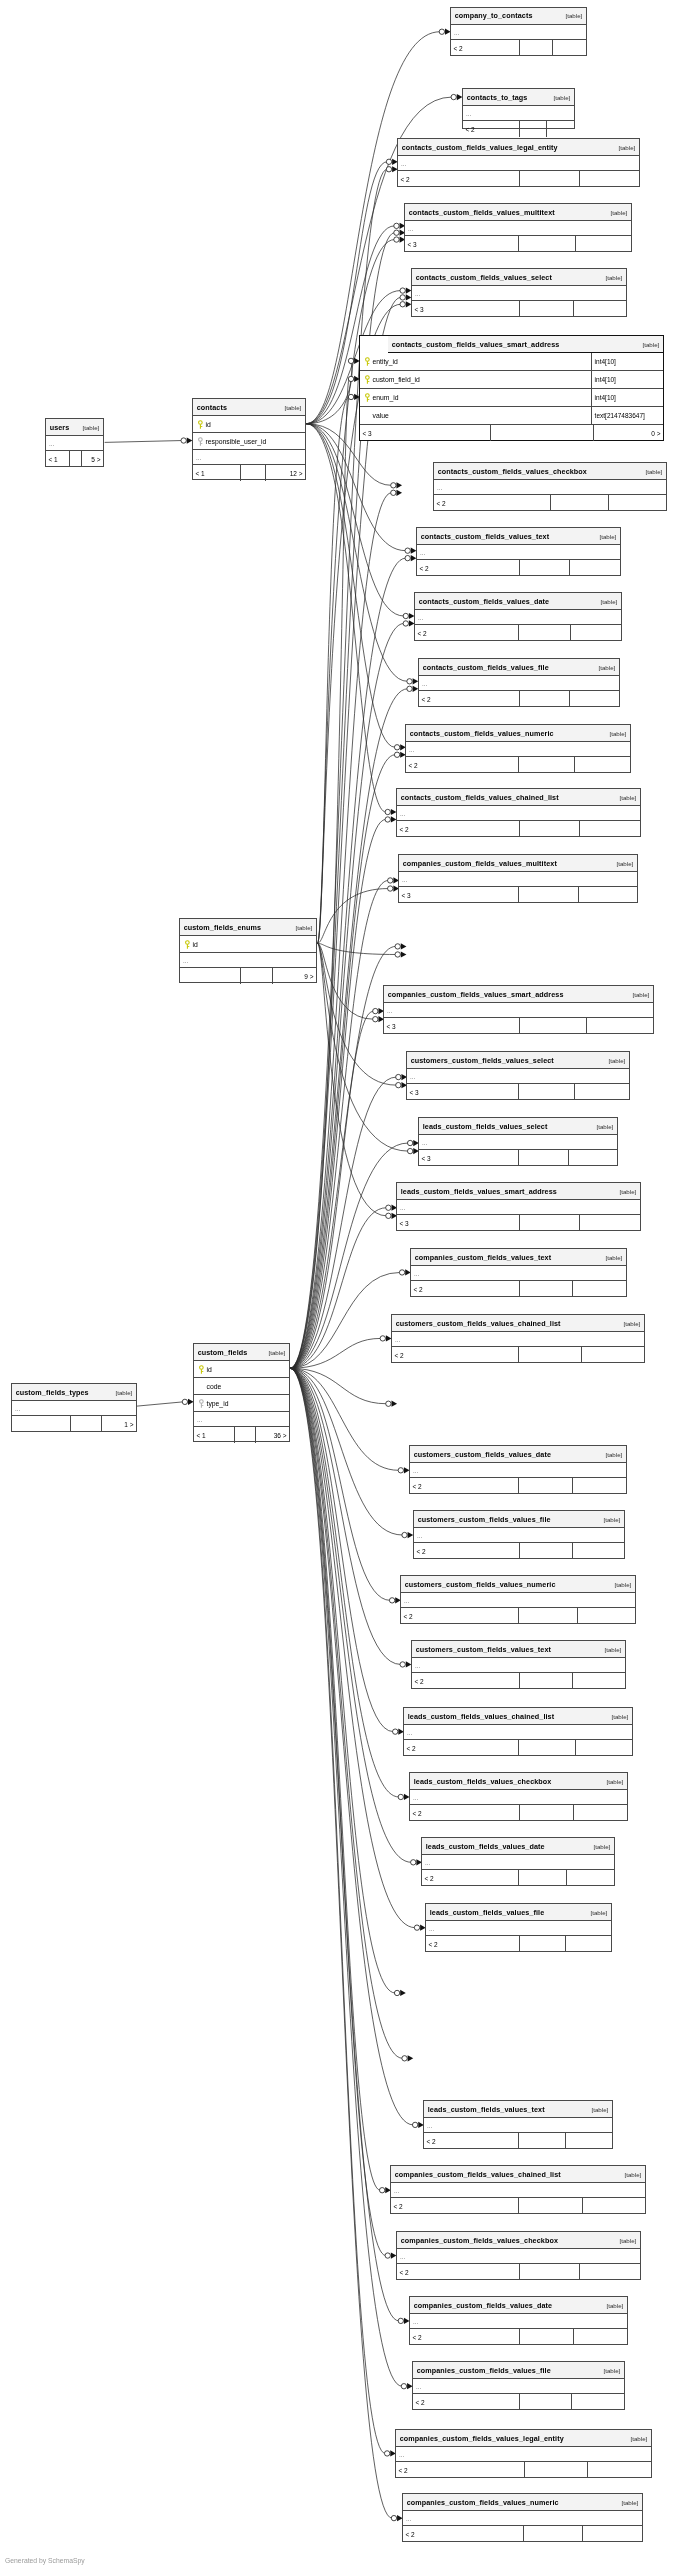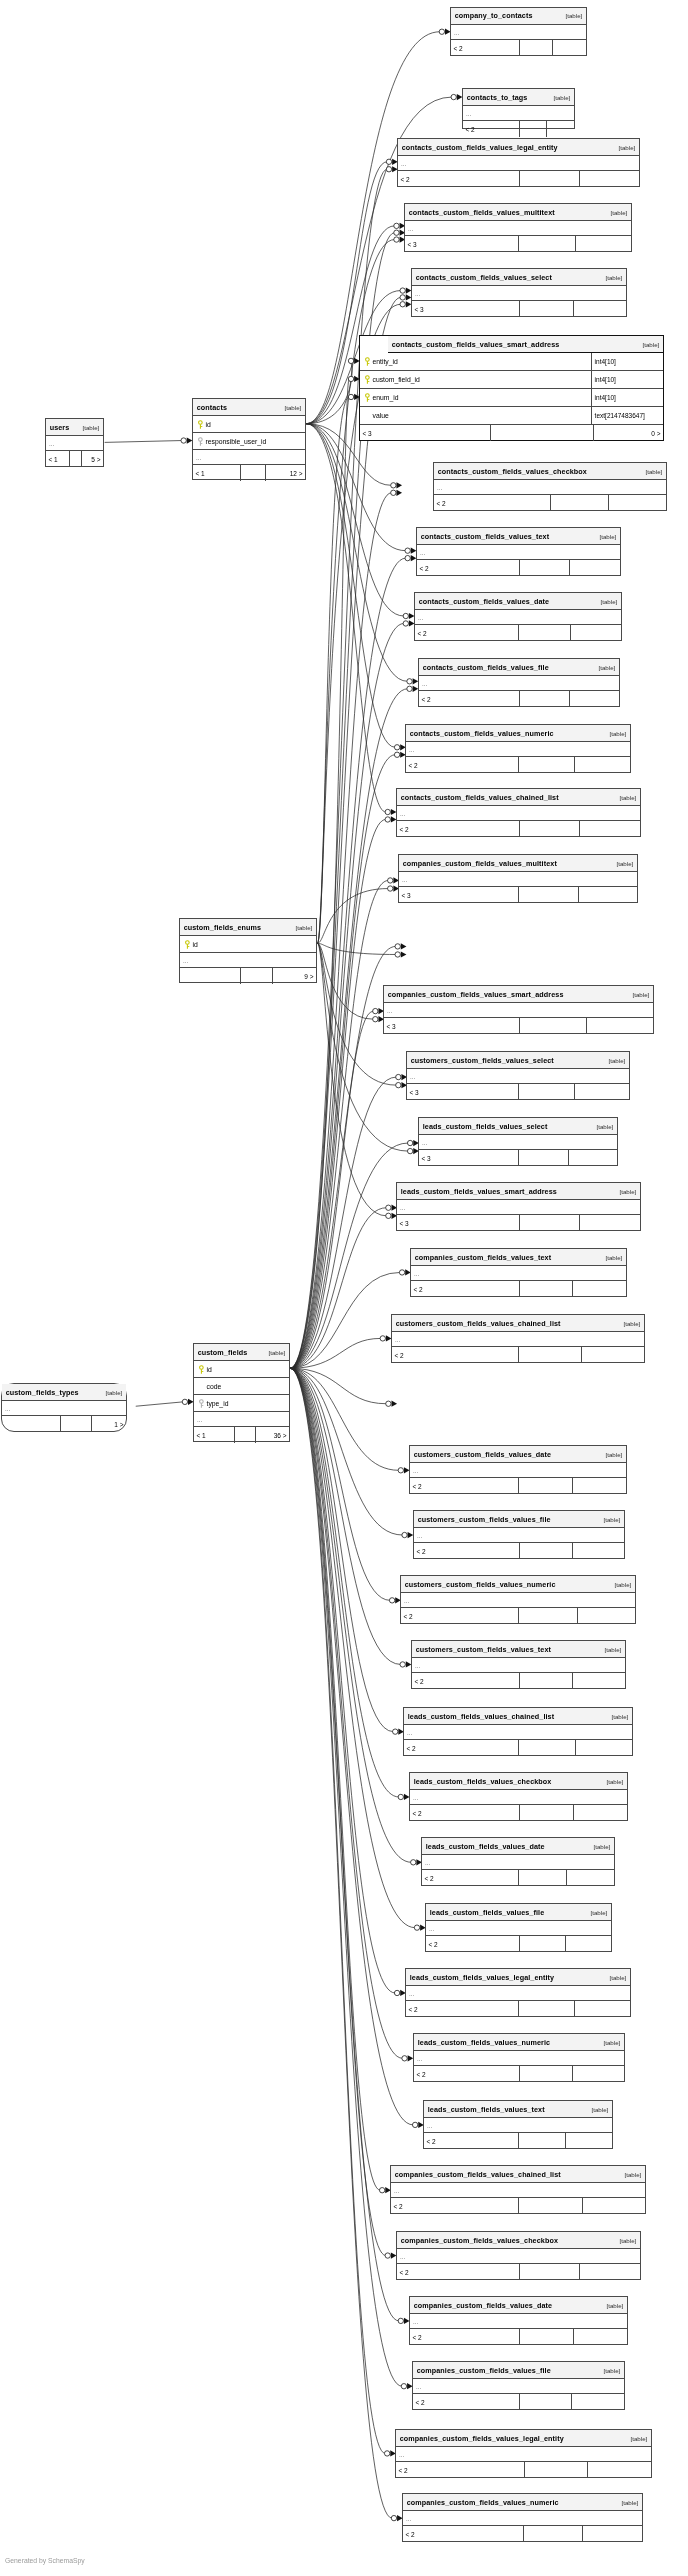--- a/index.html
+++ b/index.html
@@ -308,21 +308,21 @@
         </span>
         <span class="cname">type_id</span>
       </div>
       <div class="ell" style="height: 15px;">...</div>
       <div class="ftr" style="height: 16px;">
         <div class="fcell" style="width: 42%;">&lt; 1</div>
         <div class="fcell" style="width: 22%;"></div>
         <div class="fcell right" style="width: 36%;">36 &gt;</div>
       </div>
     </div>
-    <div class="tbl" style="left: 1px; top: 1383px; width: 126px; height: 49px; border-radius: 13px;">
+    <div class="tbl" style="left: 11px; top: 1383px; width: 126px; height: 49px;">
       <div class="hdr" style="height: 17.4px;">
         <span class="nm">custom_fields_types</span>
         <span class="tag">[table]</span>
       </div>
       <div class="ell" style="height: 15px;">...</div>
       <div class="ftr" style="height: 16px;">
         <div class="fcell" style="width: 47%;"></div>
         <div class="fcell" style="width: 25%;"></div>
         <div class="fcell right" style="width: 28%;">1 &gt;</div>
       </div>
@@ -681,44 +681,20 @@
         <span class="nm">leads_custom_fields_values_file</span>
         <span class="tag">[table]</span>
       </div>
       <div class="ell" style="height: 15px;">...</div>
       <div class="ftr" style="height: 16px;">
         <div class="fcell" style="width: 50%;">&lt; 2</div>
         <div class="fcell" style="width: 25%;"></div>
         <div class="fcell right" style="width: 25%;"></div>
       </div>
     </div>
-    <div class="tbl" style="left: 405px; top: 1968px; width: 226px; height: 49px;">
-      <div class="hdr" style="height: 17.4px;">
-        <span class="nm">leads_custom_fields_values_legal_entity</span>
-        <span class="tag">[table]</span>
-      </div>
-      <div class="ell" style="height: 15px;">...</div>
-      <div class="ftr" style="height: 16px;">
-        <div class="fcell" style="width: 50%;">&lt; 2</div>
-        <div class="fcell" style="width: 25%;"></div>
-        <div class="fcell right" style="width: 25%;"></div>
-      </div>
-    </div>
-    <div class="tbl" style="left: 413px; top: 2033px; width: 212px; height: 49px;">
-      <div class="hdr" style="height: 17.4px;">
-        <span class="nm">leads_custom_fields_values_numeric</span>
-        <span class="tag">[table]</span>
-      </div>
-      <div class="ell" style="height: 15px;">...</div>
-      <div class="ftr" style="height: 16px;">
-        <div class="fcell" style="width: 50%;">&lt; 2</div>
-        <div class="fcell" style="width: 25%;"></div>
-        <div class="fcell right" style="width: 25%;"></div>
-      </div>
-    </div>
     <div class="tbl" style="left: 423px; top: 2100px; width: 190px; height: 49px;">
       <div class="hdr" style="height: 17.4px;">
         <span class="nm">leads_custom_fields_values_text</span>
         <span class="tag">[table]</span>
       </div>
       <div class="ell" style="height: 15px;">...</div>
       <div class="ftr" style="height: 16px;">
         <div class="fcell" style="width: 50%;">&lt; 2</div>
         <div class="fcell" style="width: 25%;"></div>
         <div class="fcell right" style="width: 25%;"></div>

